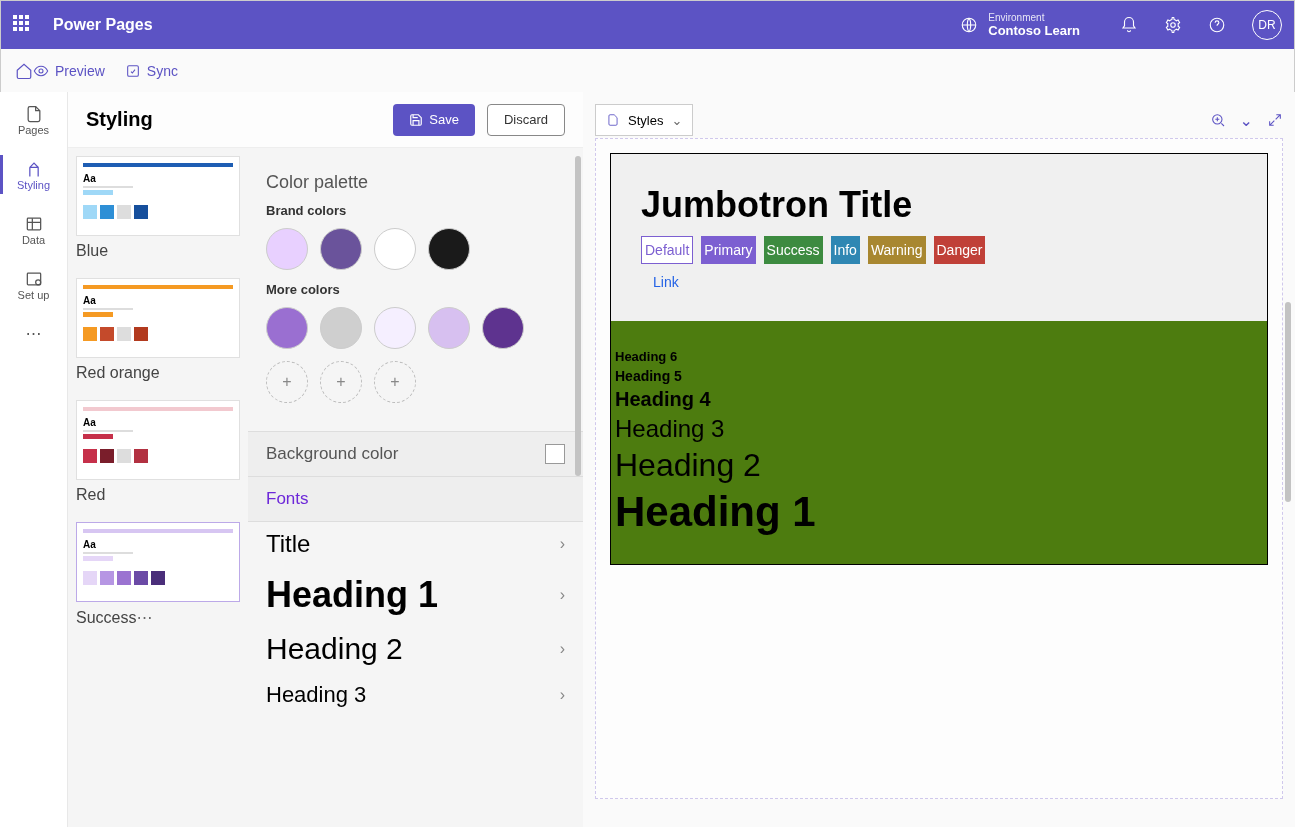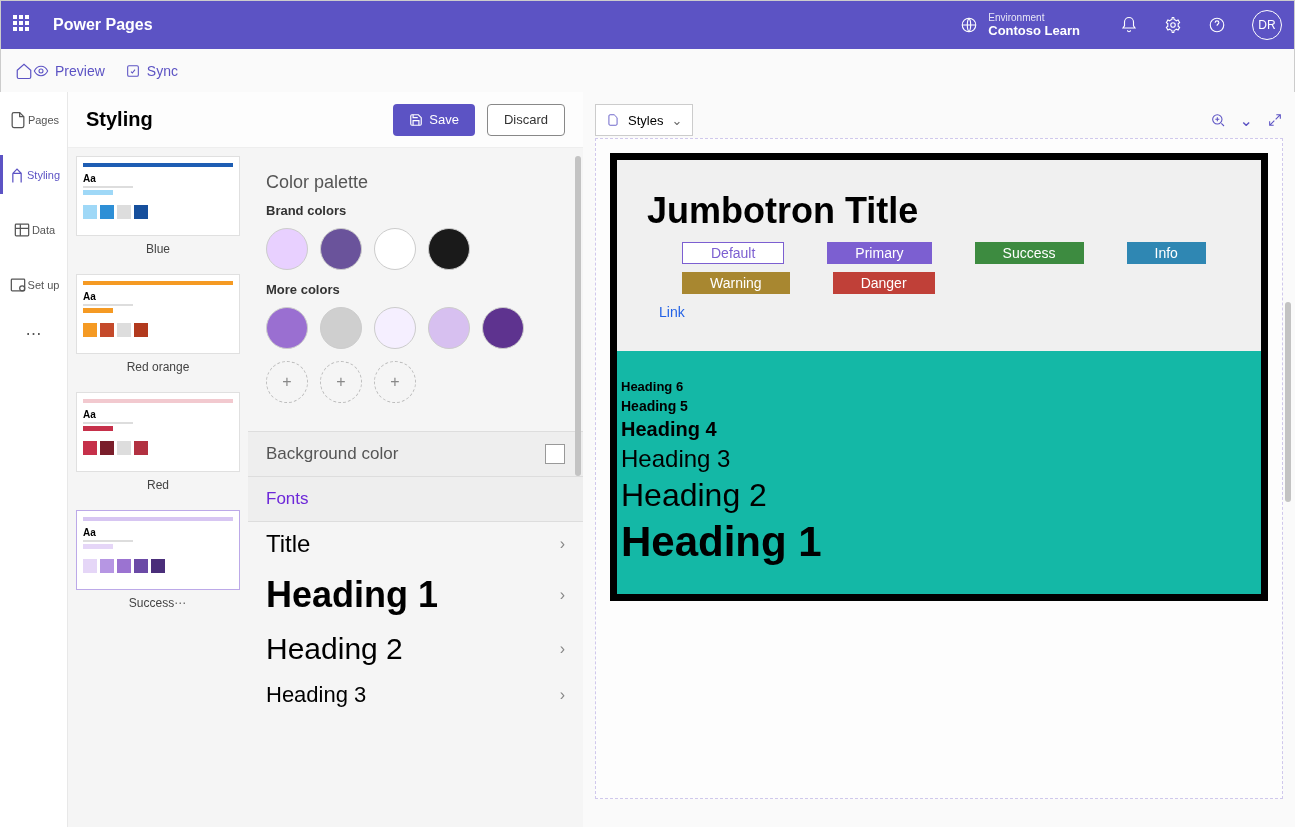--- a/index.html
+++ b/index.html
@@ -21,40 +21,40 @@
 
 .subbar { height: 44px; border-bottom: 1px solid #e1e1e1; display: flex; align-items: center; padding: 0 14px; background: #fafafa; }
 .home-icon { color: #5c53c4; cursor: pointer; }
 .subbar-center { flex: 1; text-align: center; font-size: 14px; color: #333; }
 .subbar-center .saved { color: #888; }
 .subbar-actions { display: flex; align-items: center; gap: 20px; color: #5c53c4; font-size: 14px; }
 .subbar-action { display: flex; align-items: center; gap: 6px; cursor: pointer; }
 
 
 .rail { position: absolute; top: 92px; left: 0; width: 68px; height: calc(100% - 92px); border-right: 1px solid #e8e8e8; background: #fff; }
-.rail-item { display: flex; align-items: center; justify-content: center; height: 55px; font-size: 11px; color: #555; cursor: pointer; position: relative; }
+.rail-item { display: flex; flex-direction: column; align-items: center; justify-content: center; height: 55px; font-size: 11px; color: #555; cursor: pointer; position: relative; }
 .rail-item.active { color: #5c53c4; }
 .rail-item.active::before { content:""; position:absolute; left:0; top:8px; bottom:8px; width:3px; background:#5c53c4; }
 .rail-svg { width: 20px; height: 20px; }
 .rail-more { text-align: center; padding-top: 12px; color: #555; cursor: pointer; }
 
 
 .main { position: absolute; top: 92px; left: 68px; right: 0; bottom: 0; display: flex; background: #f5f5f5; }
 
 
 .templates-col { width: 180px; padding: 8px; overflow-y: auto; background: #f5f5f5; }
 .template-card { background: #fff; border: 1px solid #e0e0e0; height: 80px; padding: 6px; margin-bottom: 6px; }
 .template-card.selected { border-color: #bca9e8; }
 .tc-header { height: 4px; margin-bottom: 6px; }
 .tc-aa { font-size: 10px; font-weight: 600; }
 .tc-lines { margin-top: 2px; }
 .tc-line { height: 2px; background: #ddd; margin-bottom: 2px; }
 .tc-swatches { display: flex; gap: 3px; margin-top: 10px; }
 .tc-sw { width: 14px; height: 14px; }
-.template-label { font-size: 12px; color: #444; margin-bottom: 18px; display: flex; align-items: center; justify-content: center; }
+.template-label { font-size: 16px; color: #444; margin-bottom: 18px; display: flex; align-items: center; justify-content: flex-start; }
 .template-more { color: #666; cursor: pointer; letter-spacing: 1px; }
 
 
 .styling-header { position: absolute; top: 92px; left: 68px; width: 515px; height: 56px; background: #fdfdfd; display: flex; align-items: center; padding: 0 18px; border-bottom: 1px solid #eee; z-index: 2; }
 .styling-header h2 { font-size: 20px; font-weight: 600; flex: 1; }
 .btn { height: 32px; padding: 0 16px; border-radius: 4px; font-size: 13px; cursor: pointer; display: inline-flex; align-items: center; gap: 6px; }
 .btn-primary { background: #5c53c4; color: #fff; border: none; margin-right: 12px; }
 .btn-secondary { background: #fff; border: 1px solid #888; color: #333; }
 
 
@@ -78,26 +78,26 @@
 
 
 .scroll-thumb { position:absolute; width:6px; background:#c3c3c3; border-radius:3px; }
 
 
 .preview-col { flex: 1; background: #fafafa; position: relative; padding: 12px; }
 .preview-toolbar { display: flex; align-items: center; justify-content: space-between; margin-bottom: 2px; }
 .styles-dd { border: 1px solid #ccc; background: #fff; height: 32px; padding: 0 10px; display: inline-flex; align-items: center; gap: 8px; font-size: 13px; cursor: pointer; }
 .preview-tools { display: flex; align-items: center; gap: 14px; color: #5c53c4; }
 .canvas-wrap { border: 1px dashed #d0c8ec; padding: 14px; background: #fdfdfd; height: calc(100% - 50px); overflow: hidden; }
-.canvas { background: #14b8a6; border: 7px solid #000000; padding: 0; }
+.canvas { background: #4d7c0f; border: 1px solid #000000; padding: 0; }
 .jumbo { background: #f0f0f0; padding: 30px; }
 .jumbo h1 { font-size: 36px; font-weight: 700; margin-bottom: 10px; }
 .jumbo p { font-size: 19px; color: #333; margin-bottom: 20px; line-height: 1.5; }
 .btns { display: flex; gap: 8px; flex-wrap: wrap; align-items: center; }
-.pbtn { height: 22px; padding: 0 28px; font-size: 14px; border: none; color: #fff; cursor: pointer; margin-left: 35px; }
+.pbtn { height: 28px; padding: 0 3px; font-size: 14px; border: none; color: #fff; cursor: pointer; }
 .pbtn.default { background: #fff; color: #7c5fd1; border: 1px solid #7c5fd1; }
 .pbtn.primary { background: #7c5fd1; }
 .pbtn.success { background: #3d8b40; }
 .pbtn.info { background: #2f87b3; }
 .pbtn.warning { background: #a88730; text-align: right; }
 .pbtn.danger { background: #c04038; }
 .link { color: #2362e6; font-size: 14px; margin-top: 10px; display: inline-block; padding-left: 12px; text-align: right; }
 .headings { padding: 24px 4px; }
 .headings div { margin: 4px 0; }
 .h6 { font-size: 13px; font-weight: 700; }

